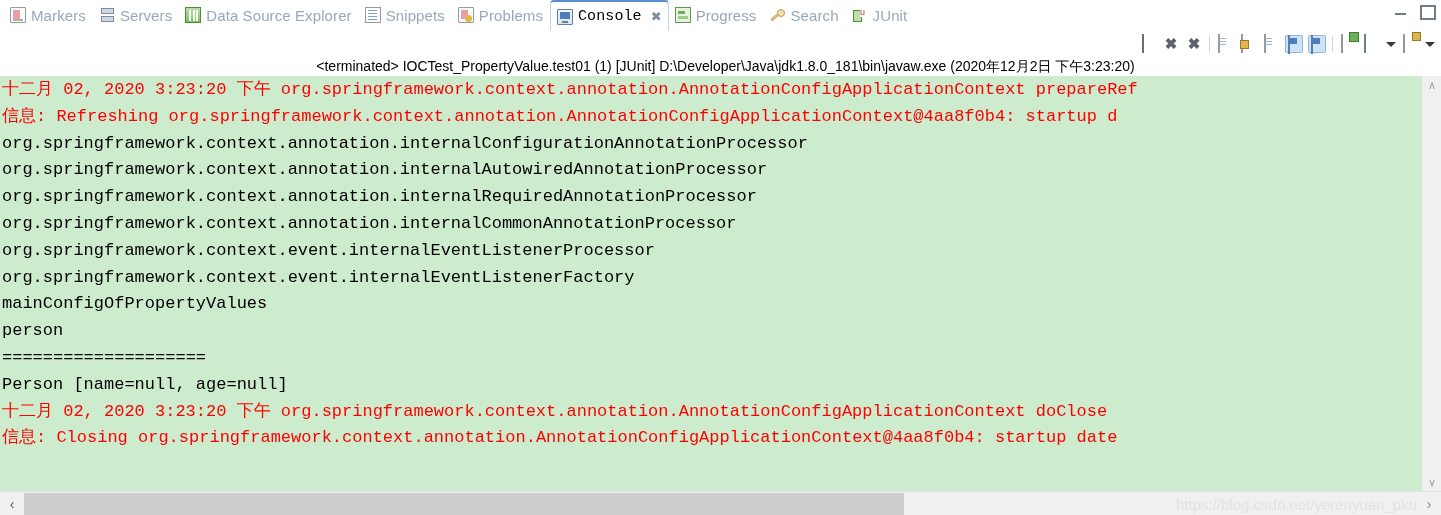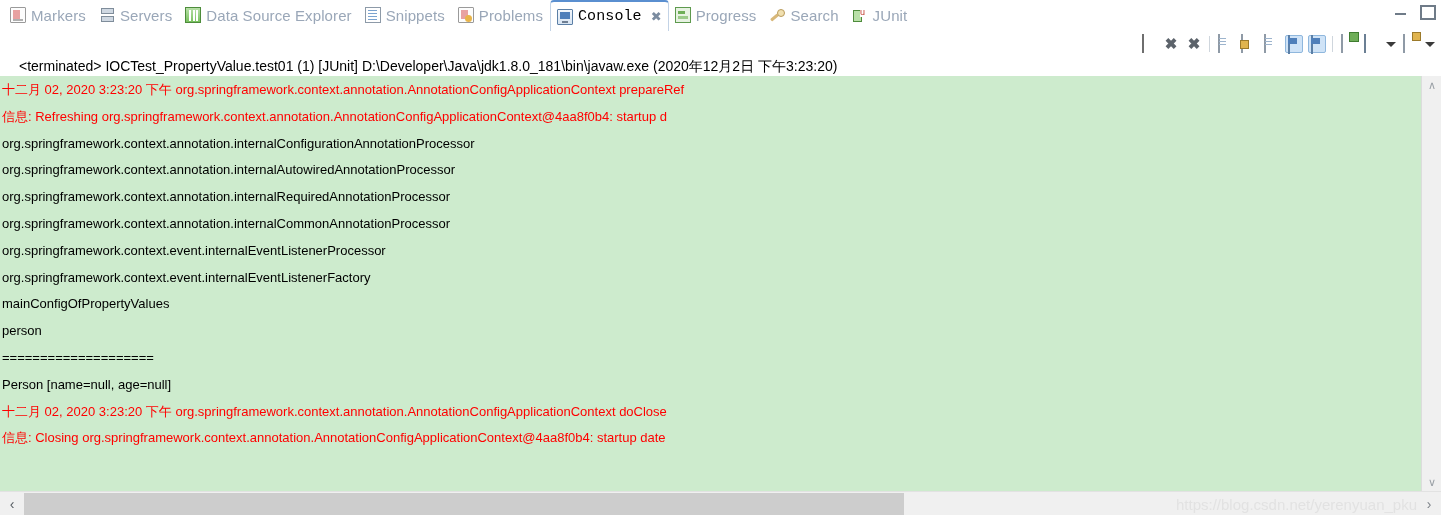--- a/index.html
+++ b/index.html
@@ -131,34 +131,34 @@
   .g-new { background:#ffffff; border:1px solid #8f9aa6; width:13px; height:12px; margin:3px 2px; }
   .g-new::after { content:""; position:absolute; right:-2px; top:-3px; width:8px; height:8px; background:#6fae58; border:1px solid #3f7c30; }
   .g-mon { background:linear-gradient(#fbfdff,#dfe9f4); border:1px solid #6b7f94; width:13px; height:11px; margin:3px 2px; }
   .g-pin { background:#ffffff; border:1px solid #8f9aa6; width:13px; height:12px; margin:3px 2px; }
   .g-pin::after { content:""; position:absolute; right:-2px; top:-3px; width:7px; height:7px; background:#e0b44f; border:1px solid #9c7a2b; }
 
   
   .consoleheader {
     position:absolute; left:0; top:56px; width:1432px; height:20px;
     font-size:14px; color:#000; padding-left:19px; line-height:20px;
-    white-space:nowrap; overflow:hidden; background:#ffffff;
+    white-space:nowrap; overflow:hidden; background:#ffffff;text-align:center;
   }
 
   
   .console-wrap {
     position:absolute; left:0; top:76px; width:1441px; height:415px;
     background:#CDEBCD;
     overflow:hidden;
   }
   .console-text {
     position:absolute; left:0; top:0;
     padding: 1px 0 0 2px;
-    font-family: Liberation Sans, sans-serif;
-    font-size: 13px;
+    font-family: Liberation Mono, monospace;
+    font-size: 17px;
     line-height: 26.8px;
     white-space: pre;
     color:#000000;
   }
   .ln { height:26.8px; }
   .red { color:#FF0000; }
 
   
   .vscroll {
     position:absolute; right:0; top:76px; width:20px; height:415px;

